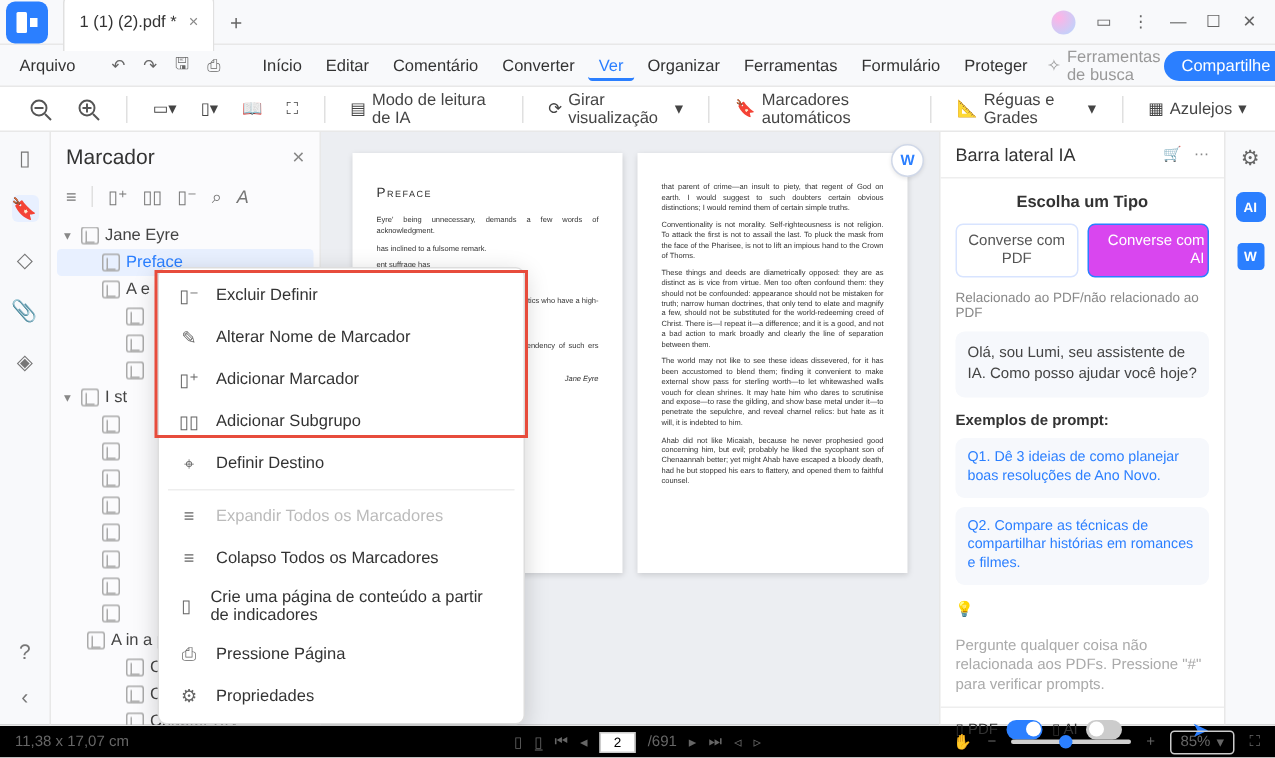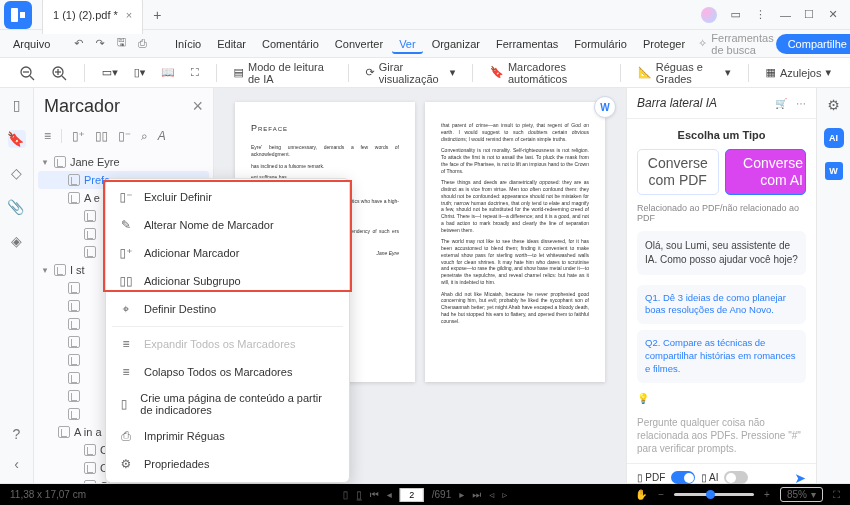--- a/index.html
+++ b/index.html
@@ -33,21 +33,21 @@
 
 
 .main { display:flex; height:calc(100% - 30px - 28px - 30px - 22px); }
 .left-rail { width:34px; background:#f8f9fb; border-right:1px solid #e8e8e8; display:flex; flex-direction:column; align-items:center; padding-top:8px; gap:16px; color:#777; position:relative;}
 .rail-icn { width:18px; height:18px; display:flex; align-items:center; justify-content:center; font-size:14px; border-radius:4px;}
 .rail-icn.active { background:#e8f0ff; color:#2b7fff; }
 .rail-bottom { position:absolute; bottom:10px; left:0; right:0; display:flex; flex-direction:column; align-items:center; gap:12px; }
 
 
 .bookmark-panel { width:180px; background:#fbfbfd; border-right:1px solid #e8e8e8; display:flex; flex-direction:column; }
-.bkm-header { display:flex; align-items:center; justify-content:space-between; padding:8px 10px; font-size:18px; font-weight:500; color:#333; }
+.bkm-header { display:flex; align-items:center; justify-content:space-between; padding:8px 10px; font-size:14px; font-weight:500; color:#333; }
 .bkm-close { color:#888; cursor:pointer; }
 .bkm-tools { display:flex; align-items:center; gap:10px; padding:4px 10px 8px; color:#777; font-size:12px; }
 .bkm-tools .vsep { height:14px; }
 .bkm-tree { flex:1; overflow:auto; padding:2px 4px; font-size:11px; }
 .tree-row { display:flex; align-items:center; gap:4px; padding:3px 2px; color:#444; cursor:pointer; border-radius:3px; white-space:nowrap; overflow:hidden; }
 .tree-row.sel { background:#e8f0ff; color:#2b7fff; }
 .chev { width:10px; color:#888; font-size:9px; text-align:center; }
 .bkm-ic { width:12px; height:12px; border:1px solid #aaa; border-radius:2px; position:relative; flex-shrink:0; }
 .bkm-ic:before { content:""; position:absolute; left:2px; top:2px; width:5px; height:7px; border:1px solid #aaa; border-right:none; border-top:none; }
 .indent1 { padding-left:16px; }
@@ -69,25 +69,25 @@
 .page .sig { text-align:right; font-style:italic; margin-top:8px; font-size:5px; }
 .word-badge { position:absolute; right:10px; top:8px; width:22px; height:22px; border-radius:50%; background:#fff; border:1px solid #d0d8e8; display:flex; align-items:center; justify-content:center; color:#2b7fff; font-size:10px; font-weight:bold; box-shadow:0 1px 3px rgba(0,0,0,0.1);}
 
 
 .right-rail { width:34px; background:#f8f9fb; border-left:1px solid #e8e8e8; display:flex; flex-direction:column; align-items:center; padding-top:8px; gap:14px; color:#666; }
 .ai-badge { width:20px; height:20px; background:#2b7fff; border-radius:5px; color:#fff; font-size:9px; font-weight:bold; display:flex; align-items:center; justify-content:center; }
 .word-ic { width:18px; height:18px; background:#2b7fff; border-radius:3px; color:#fff; font-size:9px; font-weight:bold; display:flex; align-items:center; justify-content:center; }
 
 .ai-panel { width:190px; background:#fff; border-left:1px solid #e8e8e8; display:flex; flex-direction:column; font-size:10px; }
 .ai-head { display:flex; align-items:center; justify-content:space-between; padding:8px 10px; border-bottom:1px solid #eee; }
-.ai-head-title { font-size:12px; font-weight:500;font-style:italic; }
+.ai-head-title { font-size:12px; font-weight:500; }
 .ai-head-ic { display:flex; gap:8px; color:#888; }
 .ai-subtitle { text-align:center; font-weight:600; font-size:11px; padding:10px 0 8px; }
 .ai-tabs { display:flex; gap:6px; padding:0 10px 8px; }
-.ai-tab { flex:1; text-align:center; padding:5px 2px; border:1px solid #d8e4ff; border-radius:5px; font-size:14px; color:#555; cursor:pointer; line-height:1.2; }
+.ai-tab { flex:1; text-align:center; padding:5px 2px; border:1px solid #d8e4ff; border-radius:5px; font-size:10px; color:#555; cursor:pointer; line-height:1.2; }
 .ai-tab.active { background:#d946ef; color:#fff; border-color:#2b7fff;text-align:right; }
 .ai-rel { font-size:9px; color:#888; padding:0 10px 8px; }
 .ai-greet { background:#f6f8fc; margin:0 10px 10px; padding:8px; border-radius:6px; font-size:10px; color:#444; line-height:1.4; }
 .ai-ex-title { font-size:10px; font-weight:600; padding:0 10px 6px; }
 .ai-ex { background:#f6f8fc; margin:0 10px 6px; padding:7px 8px; border-radius:6px; font-size:9.5px; color:#2b7fff; line-height:1.35; cursor:pointer; }
 .ai-footer-note { font-size:10px; color:#aaa; padding:8px 10px; margin-top:auto; line-height:1.3; }
 .ai-bulb { padding:4px 10px; color:#f0a020; }
 .ai-bottom { display:flex; align-items:center; gap:6px; padding:6px 10px 14px; border-top:1px solid #eee; }
 .toggle { width:24px; height:13px; background:#2b7fff; border-radius:7px; position:relative; }
 .toggle.off { background:#ccc; }
@@ -374,20 +374,21 @@
         <span>⋯</span>
       </span>
     </div>
     <div class="ai-subtitle">Escolha um Tipo</div>
     <div class="ai-tabs">
       <div class="ai-tab">Converse com PDF</div>
       <div class="ai-tab active">Converse com AI</div>
     </div>
     <div class="ai-rel">Relacionado ao PDF/não relacionado ao PDF</div>
     <div class="ai-greet">Olá, sou Lumi, seu assistente de IA. Como posso ajudar você hoje?</div>
+    <div class="ai-ex-title">Exemplos de prompt:</div>
     <div class="ai-ex">Q1. Dê 3 ideias de como planejar boas resoluções de Ano Novo.</div>
     <div class="ai-ex">Q2. Compare as técnicas de compartilhar histórias em romances e filmes.</div>
     <div class="ai-bulb">💡</div>
     <div class="ai-footer-note">Pergunte qualquer coisa não relacionada aos PDFs. Pressione "#" para verificar prompts.</div>
     <div class="ai-bottom">
       <span>▯ <span>PDF</span></span>
       <div class="toggle"></div>
       <span>▯ <span>AI</span></span>
       <div class="toggle off"></div>
       <span class="send-ic">➤</span>
@@ -434,21 +435,21 @@
       <div class="ctx-item">
         <span class="ctx-icn">≡</span>
         <span>Colapso Todos os Marcadores</span>
       </div>
       <div class="ctx-item">
         <span class="ctx-icn">▯</span>
         <span>Crie uma página de conteúdo a partir de indicadores</span>
       </div>
       <div class="ctx-item">
         <span class="ctx-icn">⎙</span>
-        <span>Imprimir Réguas</span>
+        <span>Pressione Página</span>
       </div>
       <div class="ctx-item">
         <span class="ctx-icn">⚙</span>
         <span>Propriedades</span>
       </div>
     </div>
 </div>
 <div class="ctx-hot"></div>
 
 <div class="statusbar">

